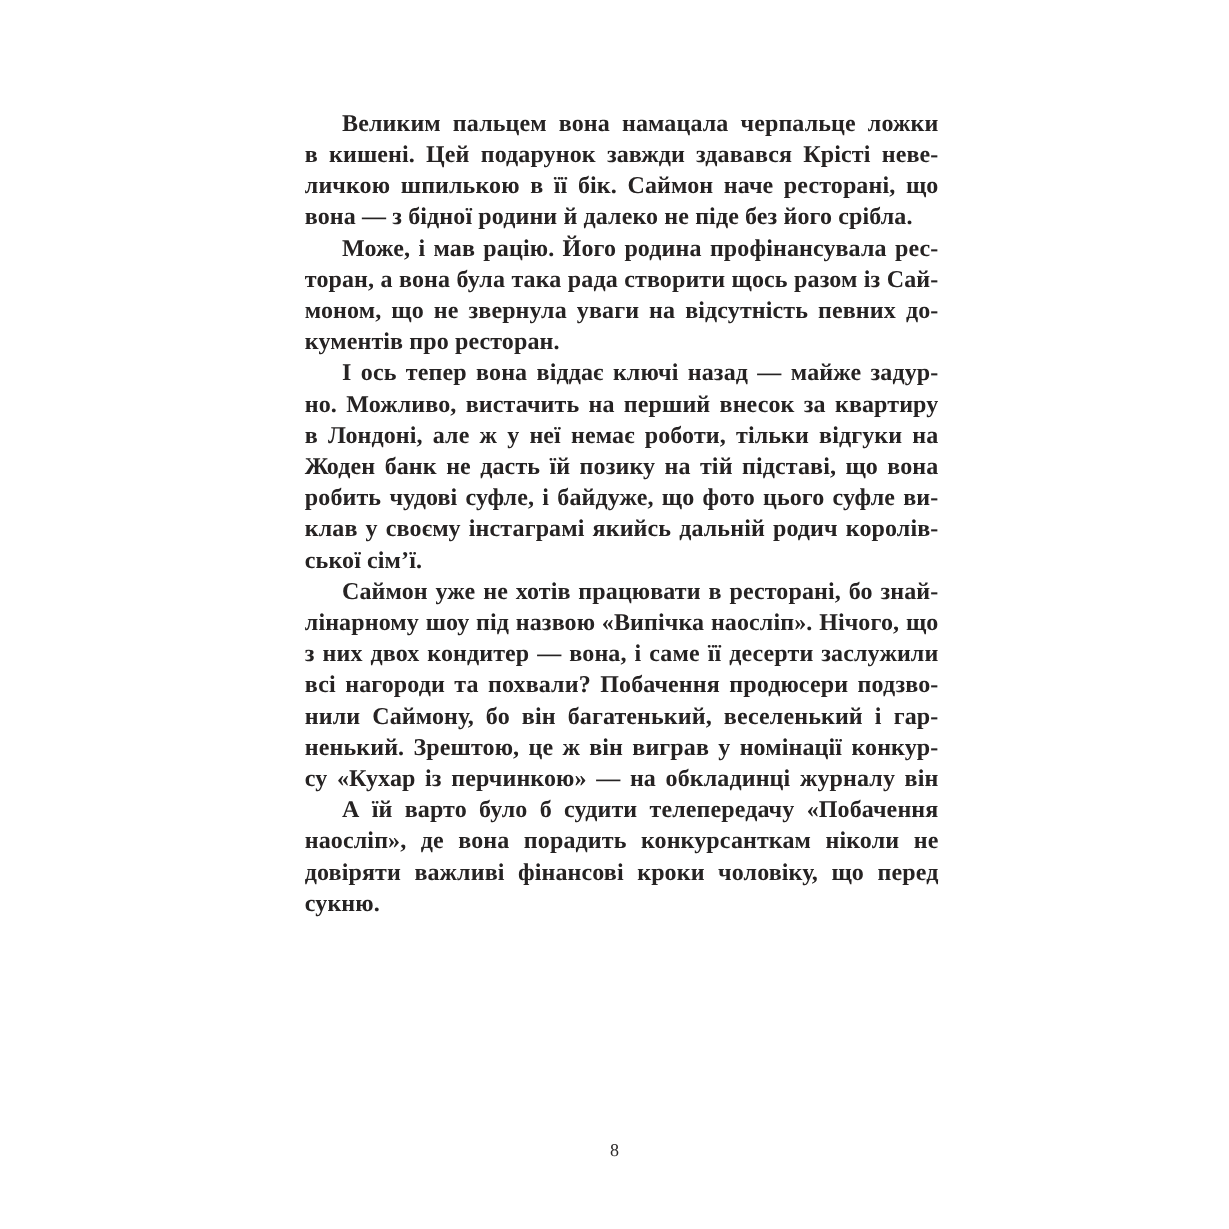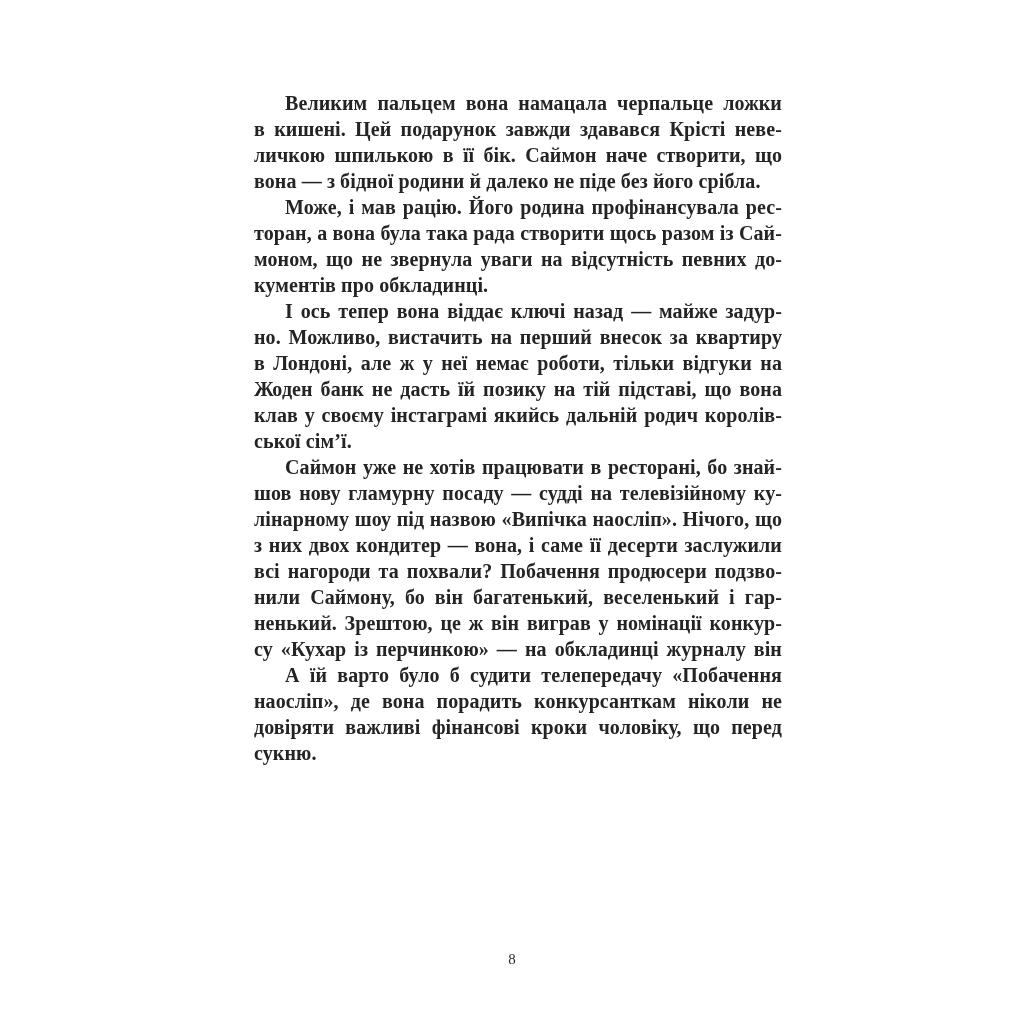--- a/index.html
+++ b/index.html
@@ -54,40 +54,40 @@
   }
 </style>
 </head>
 <body>
 
 <div class="book-page">
   <div class="text-block">
       <div class="paragraph">
         <div class="line first">Великим пальцем вона намацала черпальце ложки</div>
         <div class="line">в кишені. Цей подарунок завжди здавався Крісті неве-</div>
-        <div class="line">личкою шпилькою в її бік. Саймон наче створити, що</div>
+        <div class="line">личкою шпилькою в її бік. Саймон наче ресторані, що</div>
         <div class="line last">вона — з бідної родини й далеко не піде без його срібла.</div>
       </div>
       <div class="paragraph">
         <div class="line first">Може, і мав рацію. Його родина профінансувала рес-</div>
         <div class="line">торан, а вона була така рада створити щось разом із Сай-</div>
         <div class="line">моном, що не звернула уваги на відсутність певних до-</div>
-        <div class="line last">кументів про обкладинці.</div>
+        <div class="line last">кументів про ресторан.</div>
       </div>
       <div class="paragraph">
         <div class="line first">І ось тепер вона віддає ключі назад — майже задур-</div>
         <div class="line">но. Можливо, вистачить на перший внесок за квартиру</div>
         <div class="line">в Лондоні, але ж у неї немає роботи, тільки відгуки на</div>
         <div class="line">Жоден банк не дасть їй позику на тій підставі, що вона</div>
+        <div class="line">робить чудові суфле, і байдуже, що фото цього суфле ви-</div>
         <div class="line">клав у своєму інстаграмі якийсь дальній родич королів-</div>
         <div class="line last">ської сім’ї.</div>
       </div>
       <div class="paragraph">
         <div class="line first">Саймон уже не хотів працювати в ресторані, бо знай-</div>
-        <div class="line">шов нову гламурну посаду — судді на телевізійному ку-</div>
         <div class="line">лінарному шоу під назвою «Випічка наосліп». Нічого, що</div>
         <div class="line">з них двох кондитер — вона, і саме її десерти заслужили</div>
         <div class="line">всі нагороди та похвали? Побачення продюсери подзво-</div>
         <div class="line">нили Саймону, бо він багатенький, веселенький і гар-</div>
         <div class="line">ненький. Зрештою, це ж він виграв у номінації конкур-</div>
         <div class="line">су «Кухар із перчинкою» — на обкладинці журналу він</div>
       </div>
       <div class="paragraph">
         <div class="line first">А їй варто було б судити телепередачу «Побачення</div>
         <div class="line">наосліп», де вона порадить конкурсанткам ніколи не</div>

